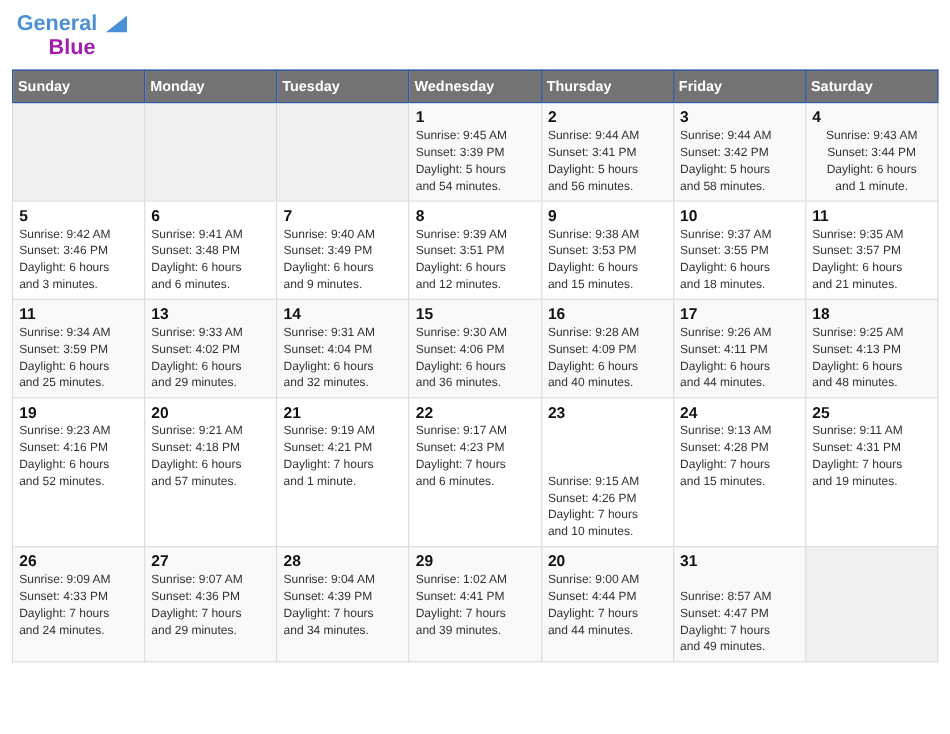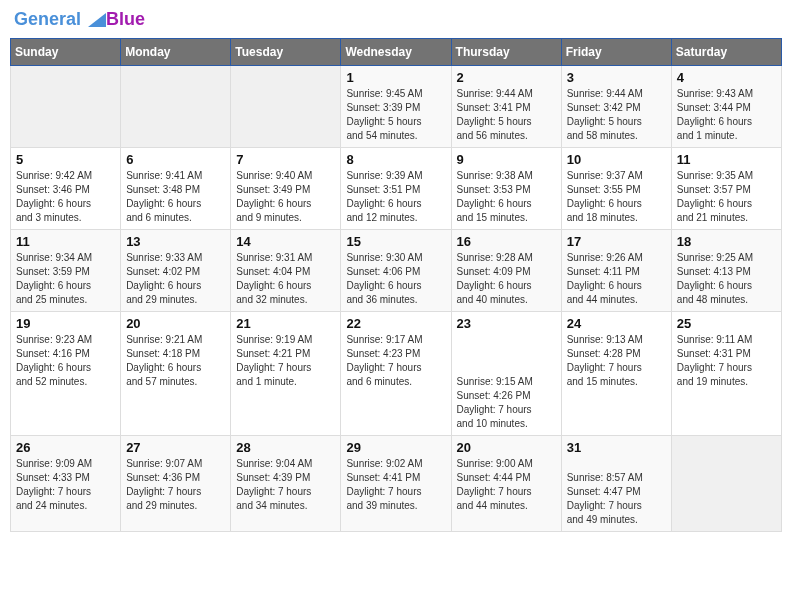--- a/index.html
+++ b/index.html
@@ -12,21 +12,22 @@
     }
     .header {
       display: flex;
       justify-content: space-between;
       align-items: flex-start;
       margin-bottom: 8px;
       padding: 0 4px;
     }
     .logo {
       display: flex;
-      align-items: flex-end;
+      flex-direction: column;
+      align-items: center;
     }
     .logo-text {
       font-size: 18px;
       font-weight: bold;
       color: #1a3a6b;
       line-height: 1.1;
     }
     .logo-text span {
       color: #4a90d9;
     }
@@ -134,21 +135,21 @@
         </td>
         <td>
           <div class="day-num">3</div>
           <div class="day-info" style="white-space: pre-line;">Sunrise: 9:44 AM
 Sunset: 3:42 PM
 Daylight: 5 hours
 and 58 minutes.</div>
         </td>
         <td>
           <div class="day-num">4</div>
-          <div class="day-info" style="white-space: pre-line;">Sunrise: 9:43 AM
+          <div class="day-info" style="white-space: pre-line; text-align: center;">Sunrise: 9:43 AM
 Sunset: 3:44 PM
 Daylight: 6 hours
 and 1 minute.</div>
         </td>
       </tr>
       <tr>
         <td>
           <div class="day-num">5</div>
           <div class="day-info" style="white-space: pre-line;">Sunrise: 9:42 AM
 Sunset: 3:46 PM
@@ -317,21 +318,21 @@
         </td>
         <td>
           <div class="day-num">28</div>
           <div class="day-info" style="white-space: pre-line;">Sunrise: 9:04 AM
 Sunset: 4:39 PM
 Daylight: 7 hours
 and 34 minutes.</div>
         </td>
         <td>
           <div class="day-num">29</div>
-          <div class="day-info" style="white-space: pre-line;">Sunrise: 9:02 AM
+          <div class="day-info" style="white-space: pre-line;">Sunrise: 1:02 AM
 Sunset: 4:41 PM
 Daylight: 7 hours
 and 39 minutes.</div>
         </td>
         <td>
           <div class="day-num">20</div>
           <div class="day-info" style="white-space: pre-line;">Sunrise: 9:00 AM
 Sunset: 4:44 PM
 Daylight: 7 hours
 and 44 minutes.</div>

